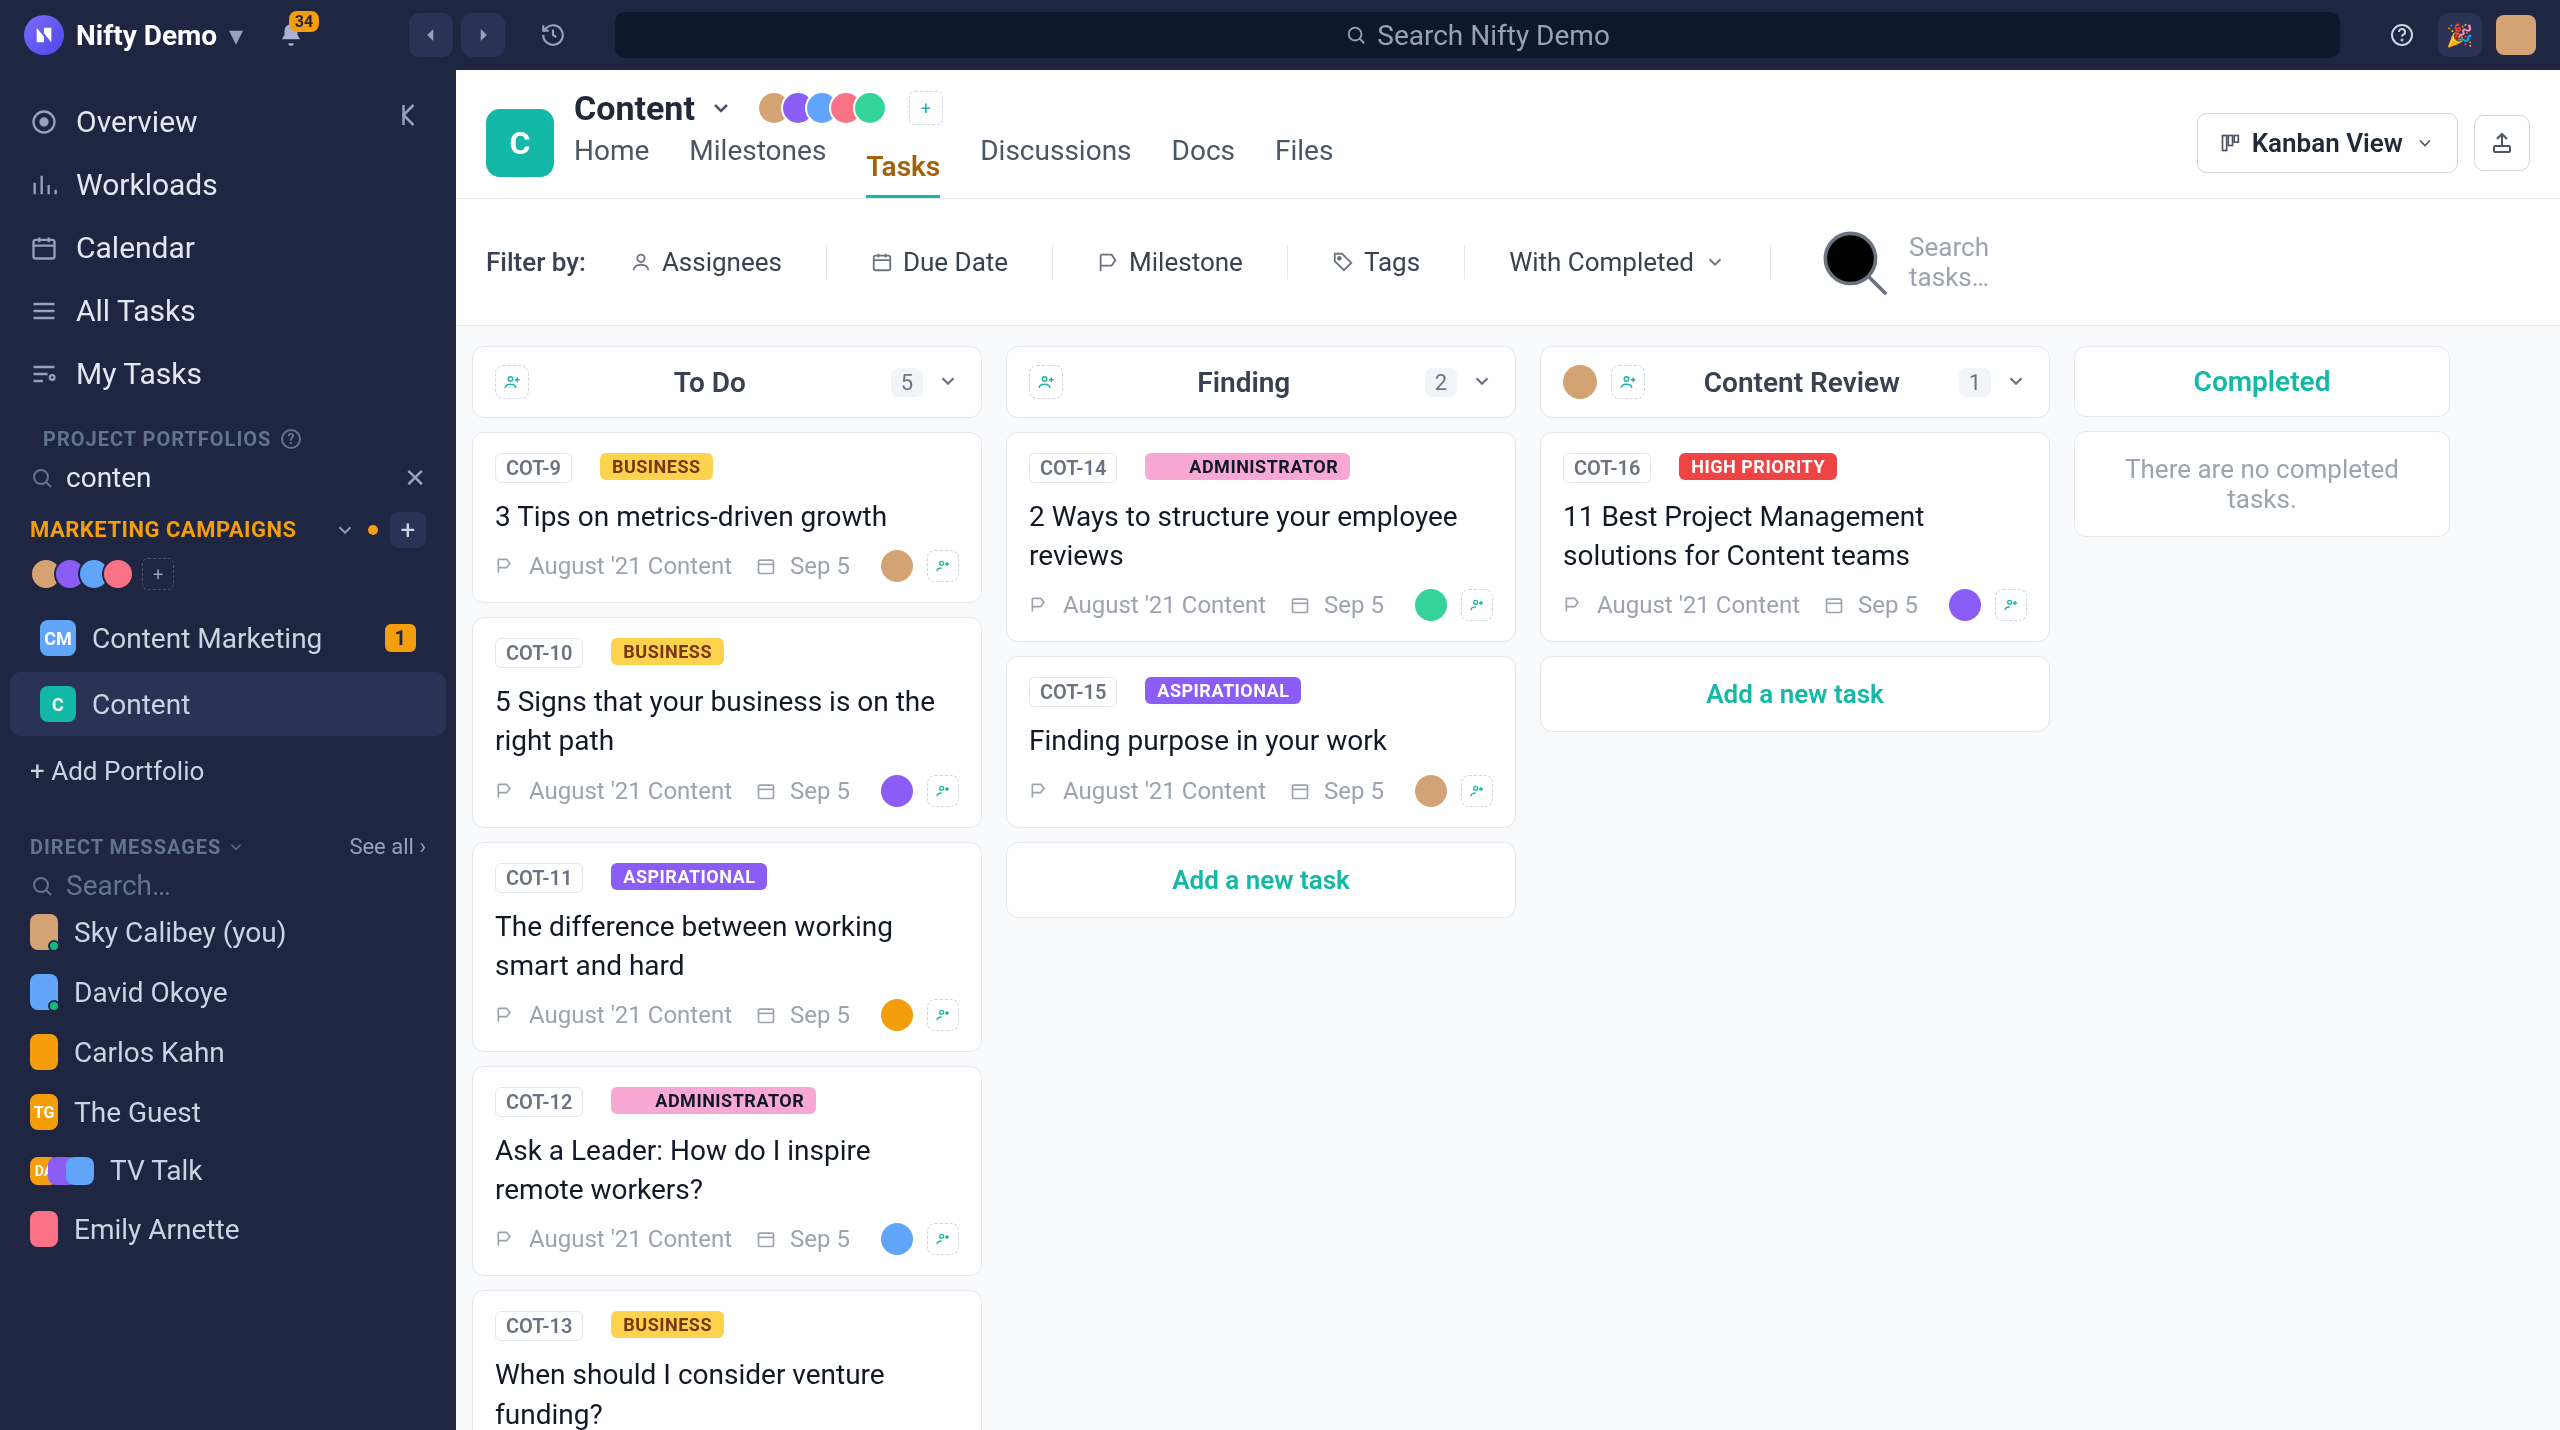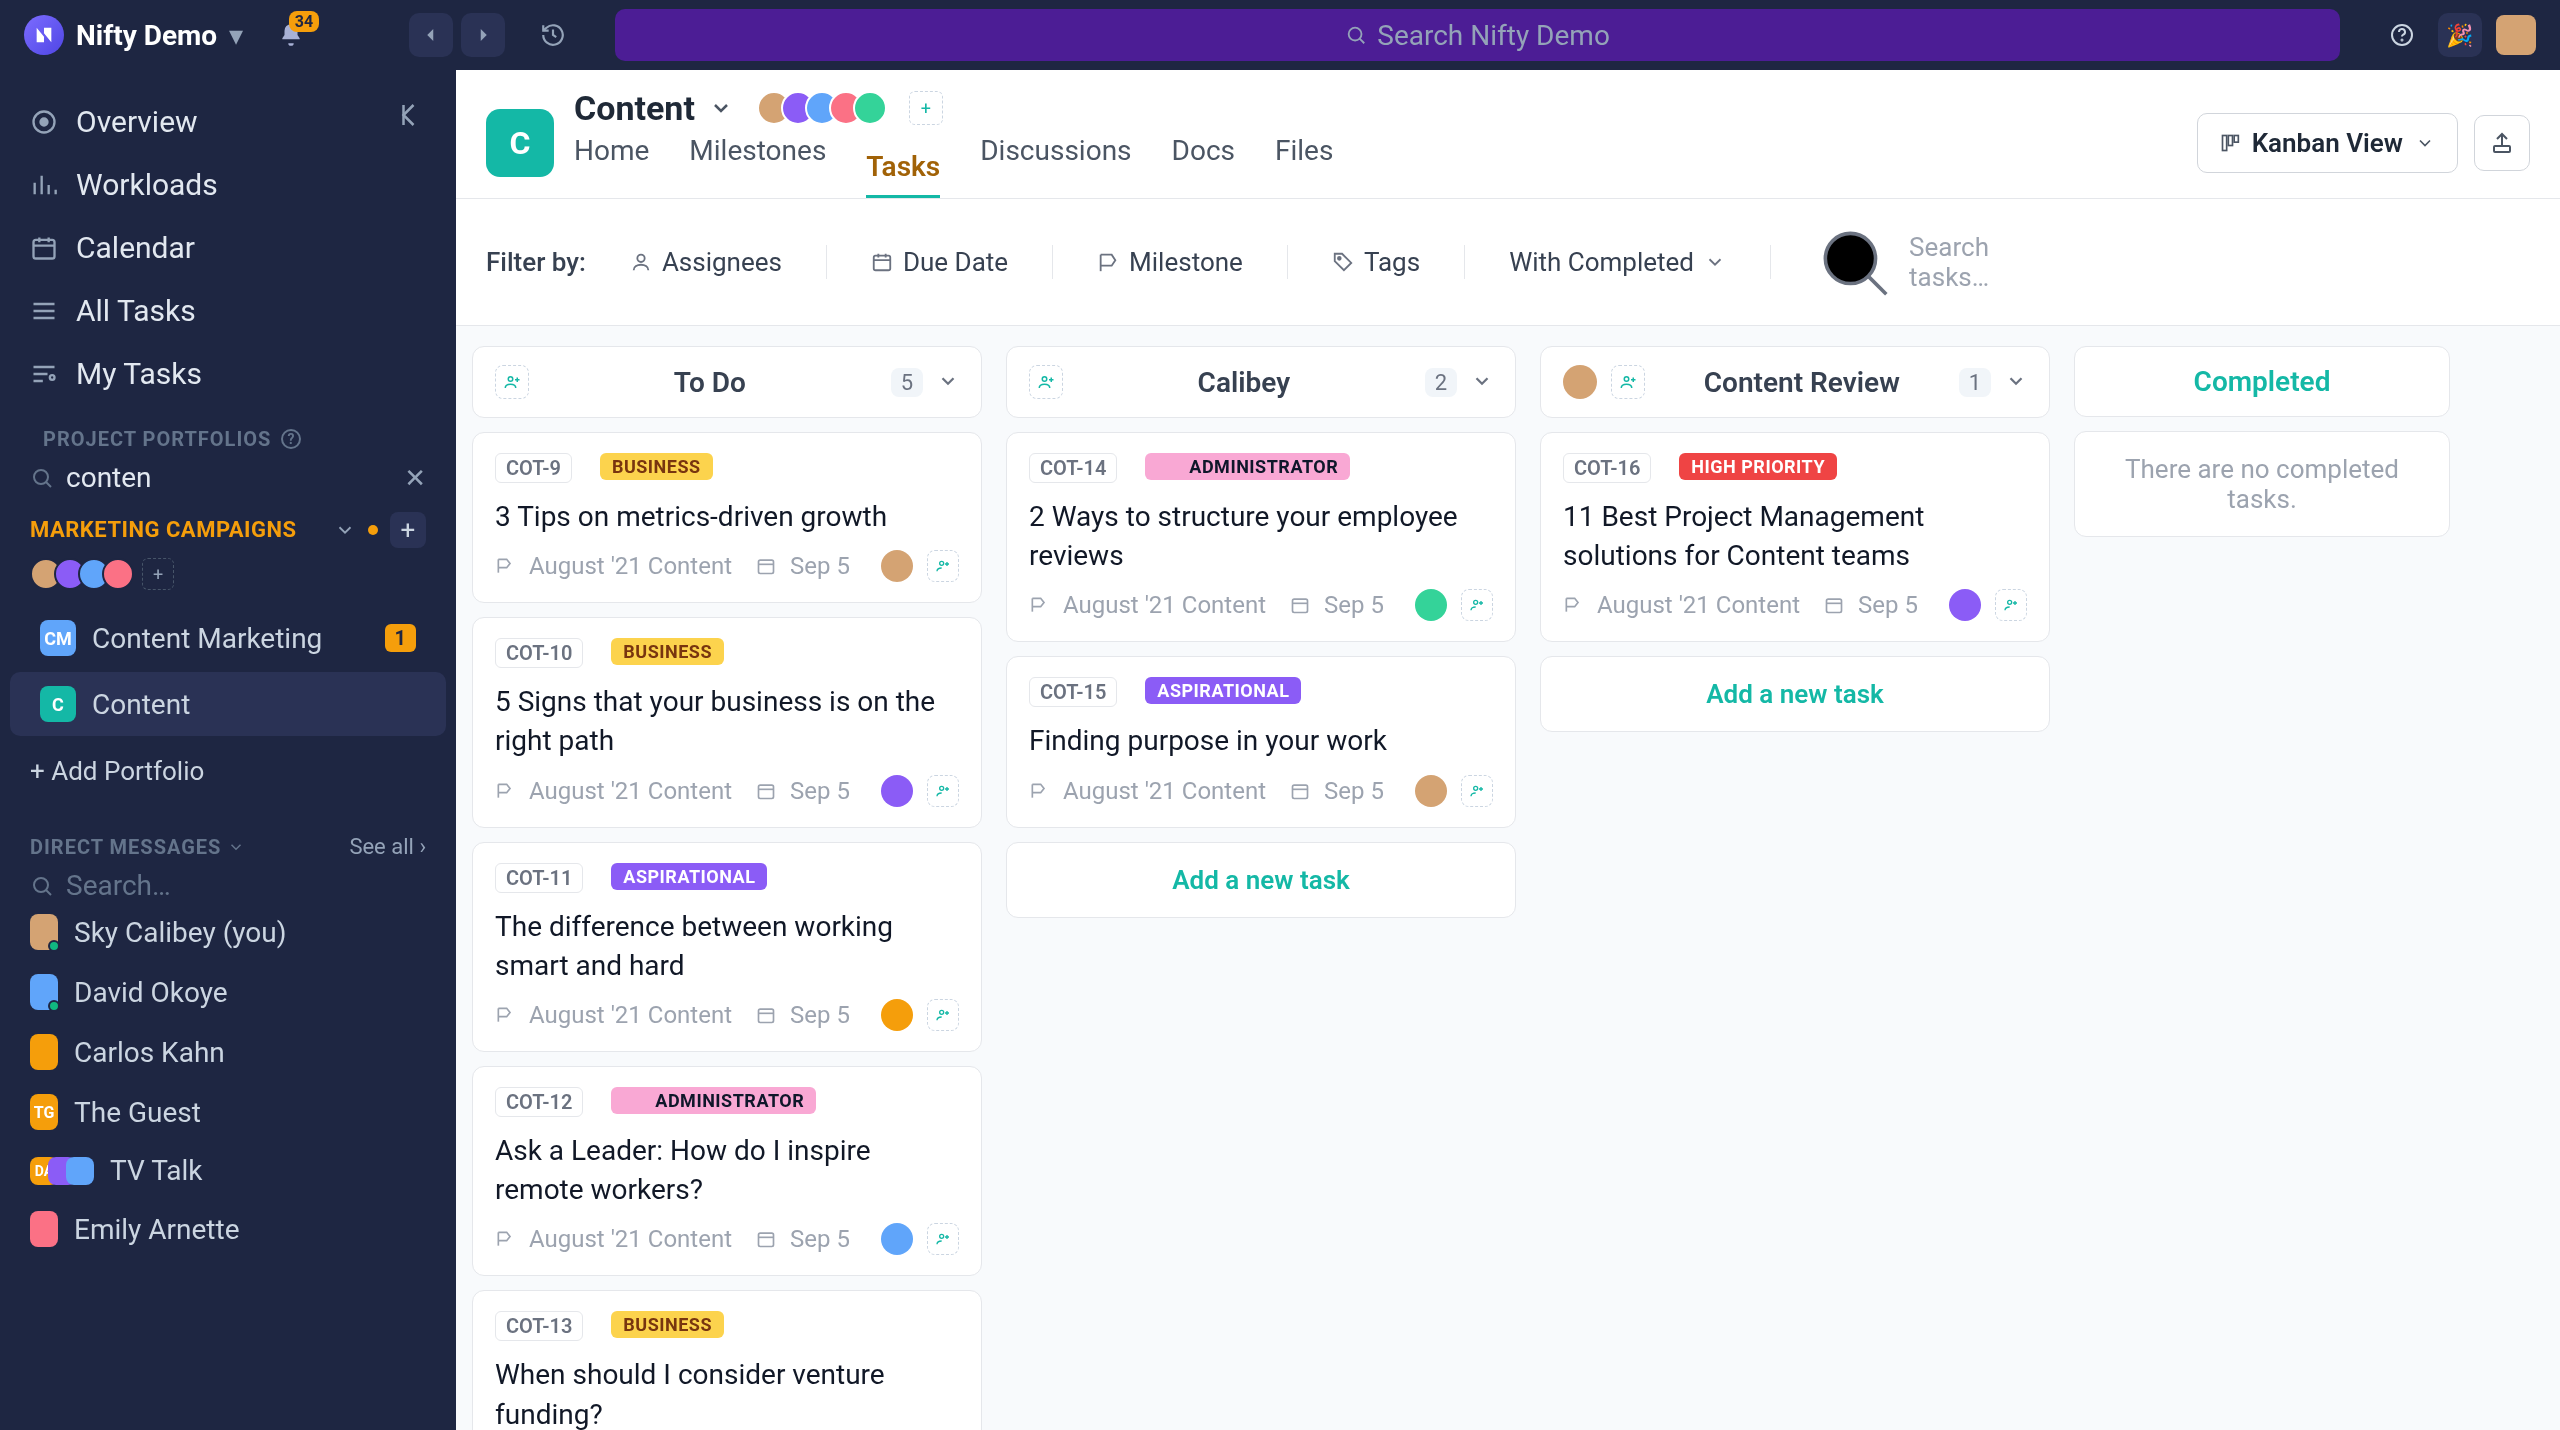--- a/index.html
+++ b/index.html
@@ -32,21 +32,21 @@
 .chev { color:#94a3b8; }
 .bell-wrap { position:relative; margin-left:10px; }
 .bell { width:36px; height:36px; display:flex;align-items:center;justify-content:center; }
 .bell svg { width:26px;height:26px; fill:#a8b1d6; }
 .badge-count { position:absolute; top:-6px; right:-10px; background:#f59e0b; color:#1e2642; font-size:16px; font-weight:700; border-radius:8px; padding:1px 6px; }
 .nav-arrows { display:flex; gap:8px; margin-left:80px; }
 .nav-btn { width:44px;height:44px;border-radius:10px;background:#2a3255;display:flex;align-items:center;justify-content:center; }
 .nav-btn svg { width:18px;height:18px; fill:#94a3b8; }
 .history-btn { width:44px;height:44px;display:flex;align-items:center;justify-content:center; margin-left:6px;}
 .history-btn svg { width:26px;height:26px;stroke:#94a3b8;fill:none;stroke-width:2;}
-.search-wrap { flex:1; margin:0 20px; background:#4c1d95; border-radius:10px; height:52px; display:flex; align-items:center; justify-content:center; color:#94a3b8; gap:10px; }
+.search-wrap { flex:1; margin:0 20px; background:#0f172a; border-radius:10px; height:46px; display:flex; align-items:center; justify-content:center; color:#94a3b8; gap:10px; }
 .search-wrap svg { width:22px;height:22px;stroke:#94a3b8;fill:none;stroke-width:2;}
 .top-icons { display:flex; align-items:center; gap:14px; }
 .top-icon { width:44px;height:44px;border-radius:10px;display:flex;align-items:center;justify-content:center; }
 .top-icon svg { width:24px;height:24px; stroke:#cbd5e1; fill:none; stroke-width:2; }
 .top-icon.party { background:#2a3255; color:#fff; font-size:22px; }
 .avatar-sm { width:40px;height:40px;border-radius:8px;background:#d4a373; }
 
 
 .body { flex:1; display:flex; overflow:hidden; }
 
@@ -602,21 +602,21 @@
           </div>
           <div class="col">
             <div class="col-head">
               <div class="col-head-invite">
                 <svg viewBox="0 0 24 24">
                   <circle cx="10" cy="8" r="3"></circle>
                   <path d="M3 20c0-3 3-5 7-5s7 2 7 5"></path>
                   <path d="M19 6v6M16 9h6"></path>
                 </svg>
               </div>
-              <span class="col-title">Calibey</span>
+              <span class="col-title">Finding</span>
               <span class="col-count">2</span>
               <span class="col-chev"><svg viewBox="0 0 24 24">
                   <path d="M6 9l6 6 6-6"></path>
                 </svg></span>
             </div>
             <div class="card">
               <div class="card-top">
                 <span class="task-id">COT-14</span>
                 <span class="tag tag-admin">ADMINISTRATOR</span>
               </div>

